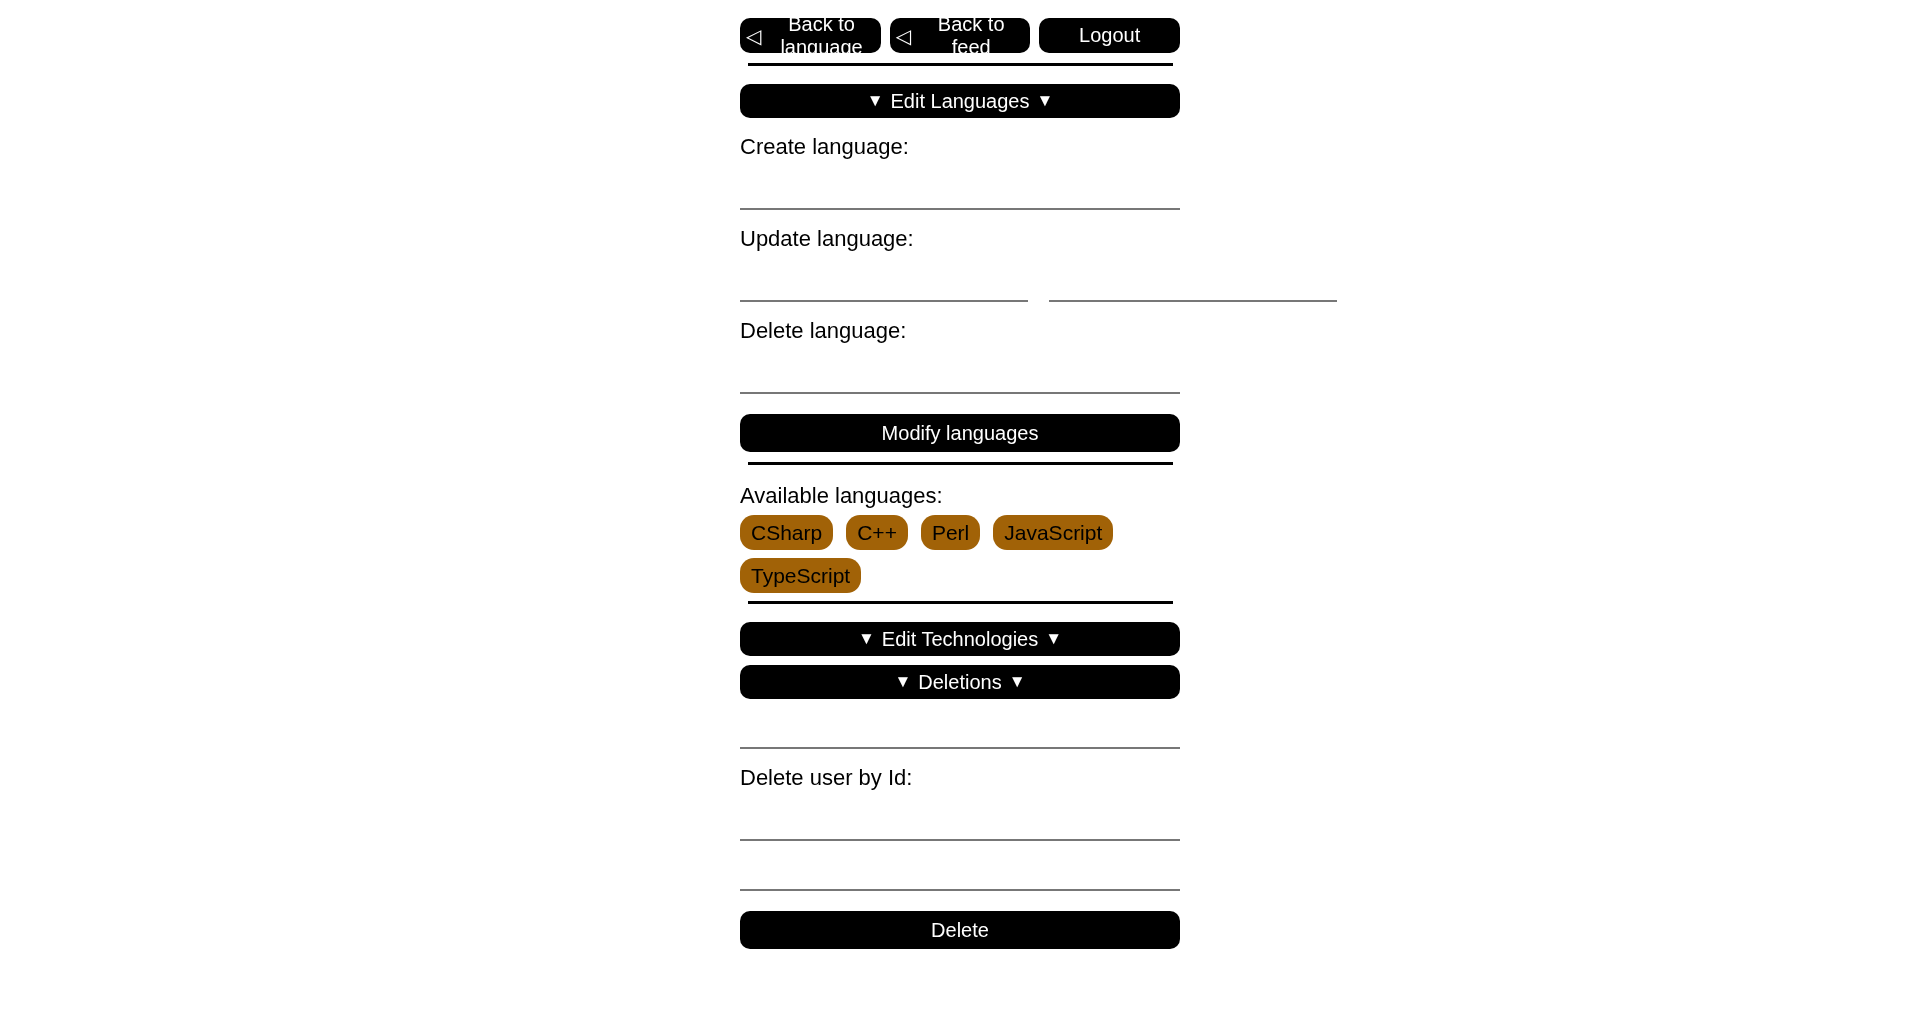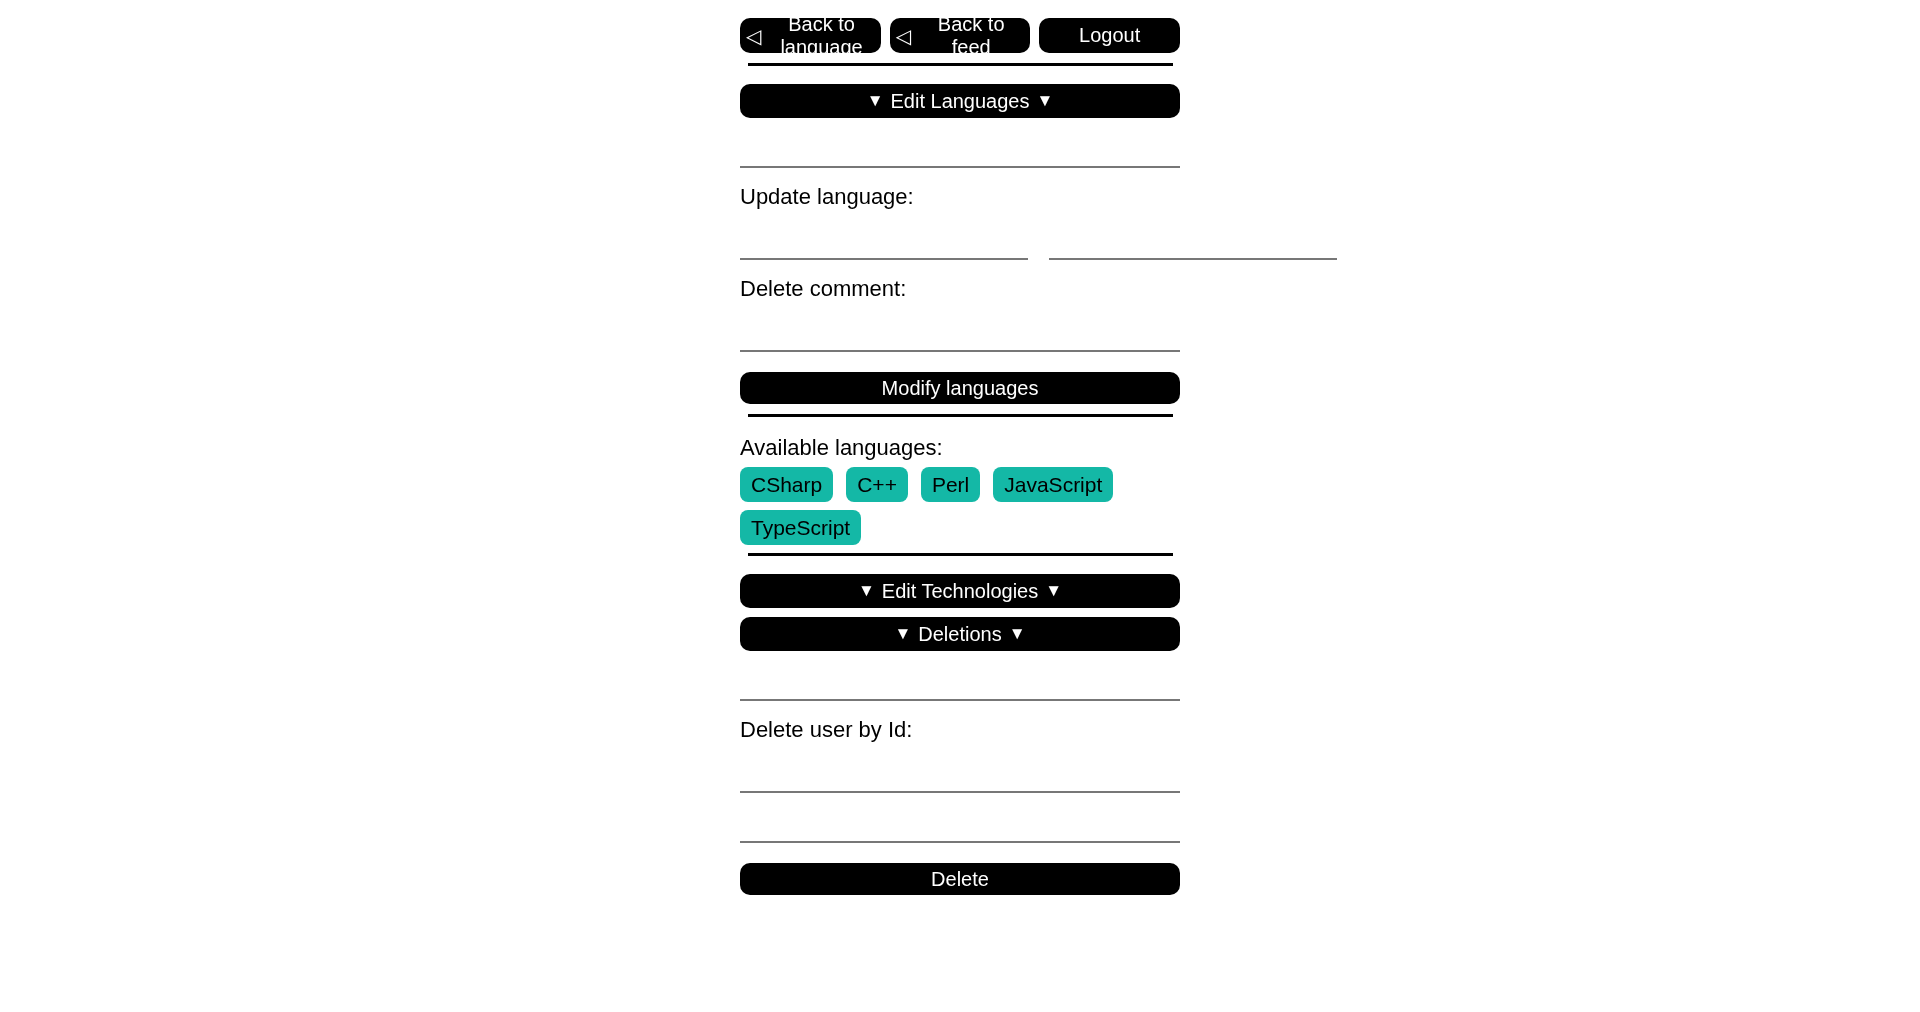--- a/index.html
+++ b/index.html
@@ -38,21 +38,21 @@
   }
   .topbar .btn {
     flex: 1;
     height: 35px;
   }
   .btn-wide {
     width: 100%;
     height: 34px;
   }
   .btn-bar-gap { margin-top: 9px; }
-  .btn-submit { margin-top: 20px; height: 32px; }
+  .btn-submit { margin-top: 20px; height: 38px; }
 
   hr.thick {
     border: none;
     border-top: 3px solid #000000;
     width: 425px;
     margin: 10px auto 18px auto;
   }
   hr.thick.tight { margin: 8px auto 18px auto; }
 
   .field-label {
@@ -82,24 +82,24 @@
   }
   .two-col input.underline { flex: 1; width: auto; }
 
   .chips {
     display: flex;
     flex-wrap: wrap;
     gap: 8px 13px;
     margin-top: 6px;
   }
   .chip {
-    background: #14b8a6;
+    background: #a16207;
     color: #000000;
     border: none;
-    border-radius: 8px;
+    border-radius: 14px;
     padding: 4px 11px;
     font-family: inherit;
     font-size: 21px;
     line-height: 27px;
     cursor: pointer;
   }
 
   .icon { display: inline-block; }
   .caret { font-size: 17px; }
 </style>
@@ -123,29 +123,30 @@
   </div>
 
   <hr class="thick">
 
   <button class="btn btn-wide">
     <span class="icon caret">▼</span>
     <span>Edit Languages</span>
     <span class="icon caret">▼</span>
   </button>
 
+  <label class="field-label">Create language:</label>
   <input class="underline" type="text" value="" style="">
 
   <label class="field-label">Update language:</label>
   <div class="two-col">
     <input class="underline" type="text" value="" style="">
     <input class="underline" type="text" value="" style="">
   </div>
 
-  <label class="field-label">Delete comment:</label>
+  <label class="field-label">Delete language:</label>
   <input class="underline" type="text" value="" style="">
 
   <button class="btn btn-wide btn-submit">
     <span>Modify languages</span>
   </button>
 
   <hr class="thick">
 
   <label class="field-label" style="margin-top:8px;">Available languages:</label>
   <div class="chips">

